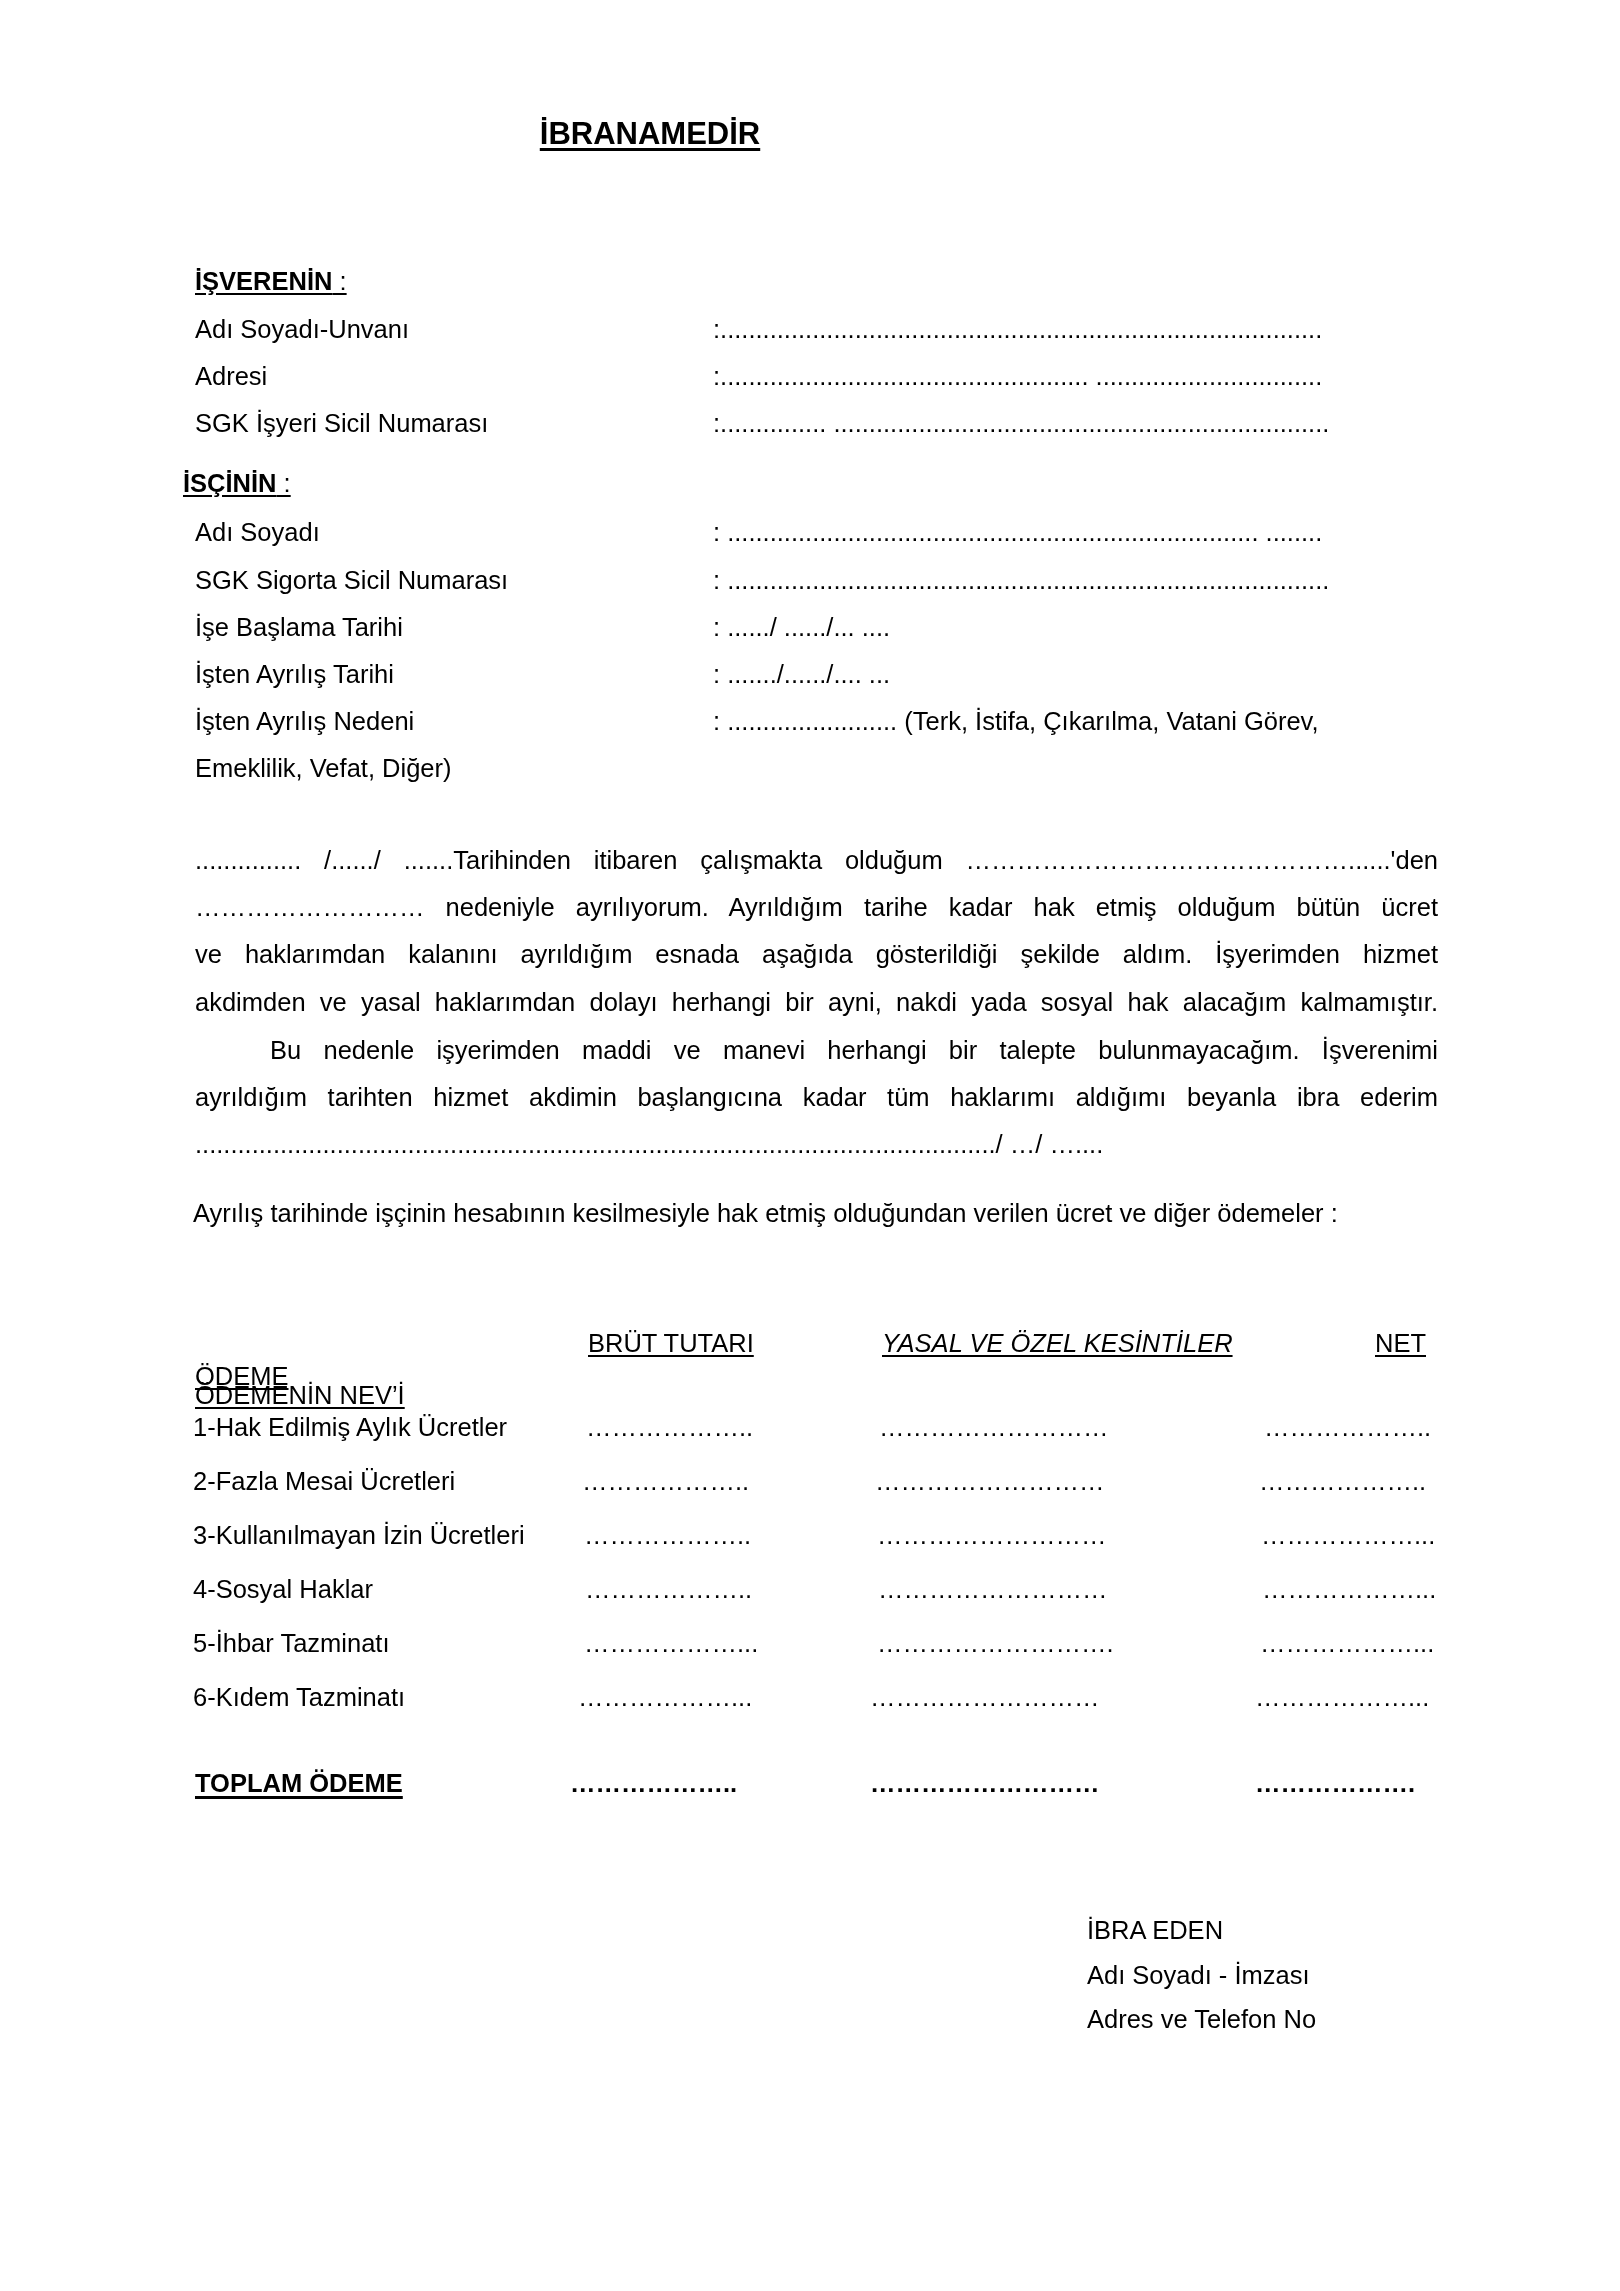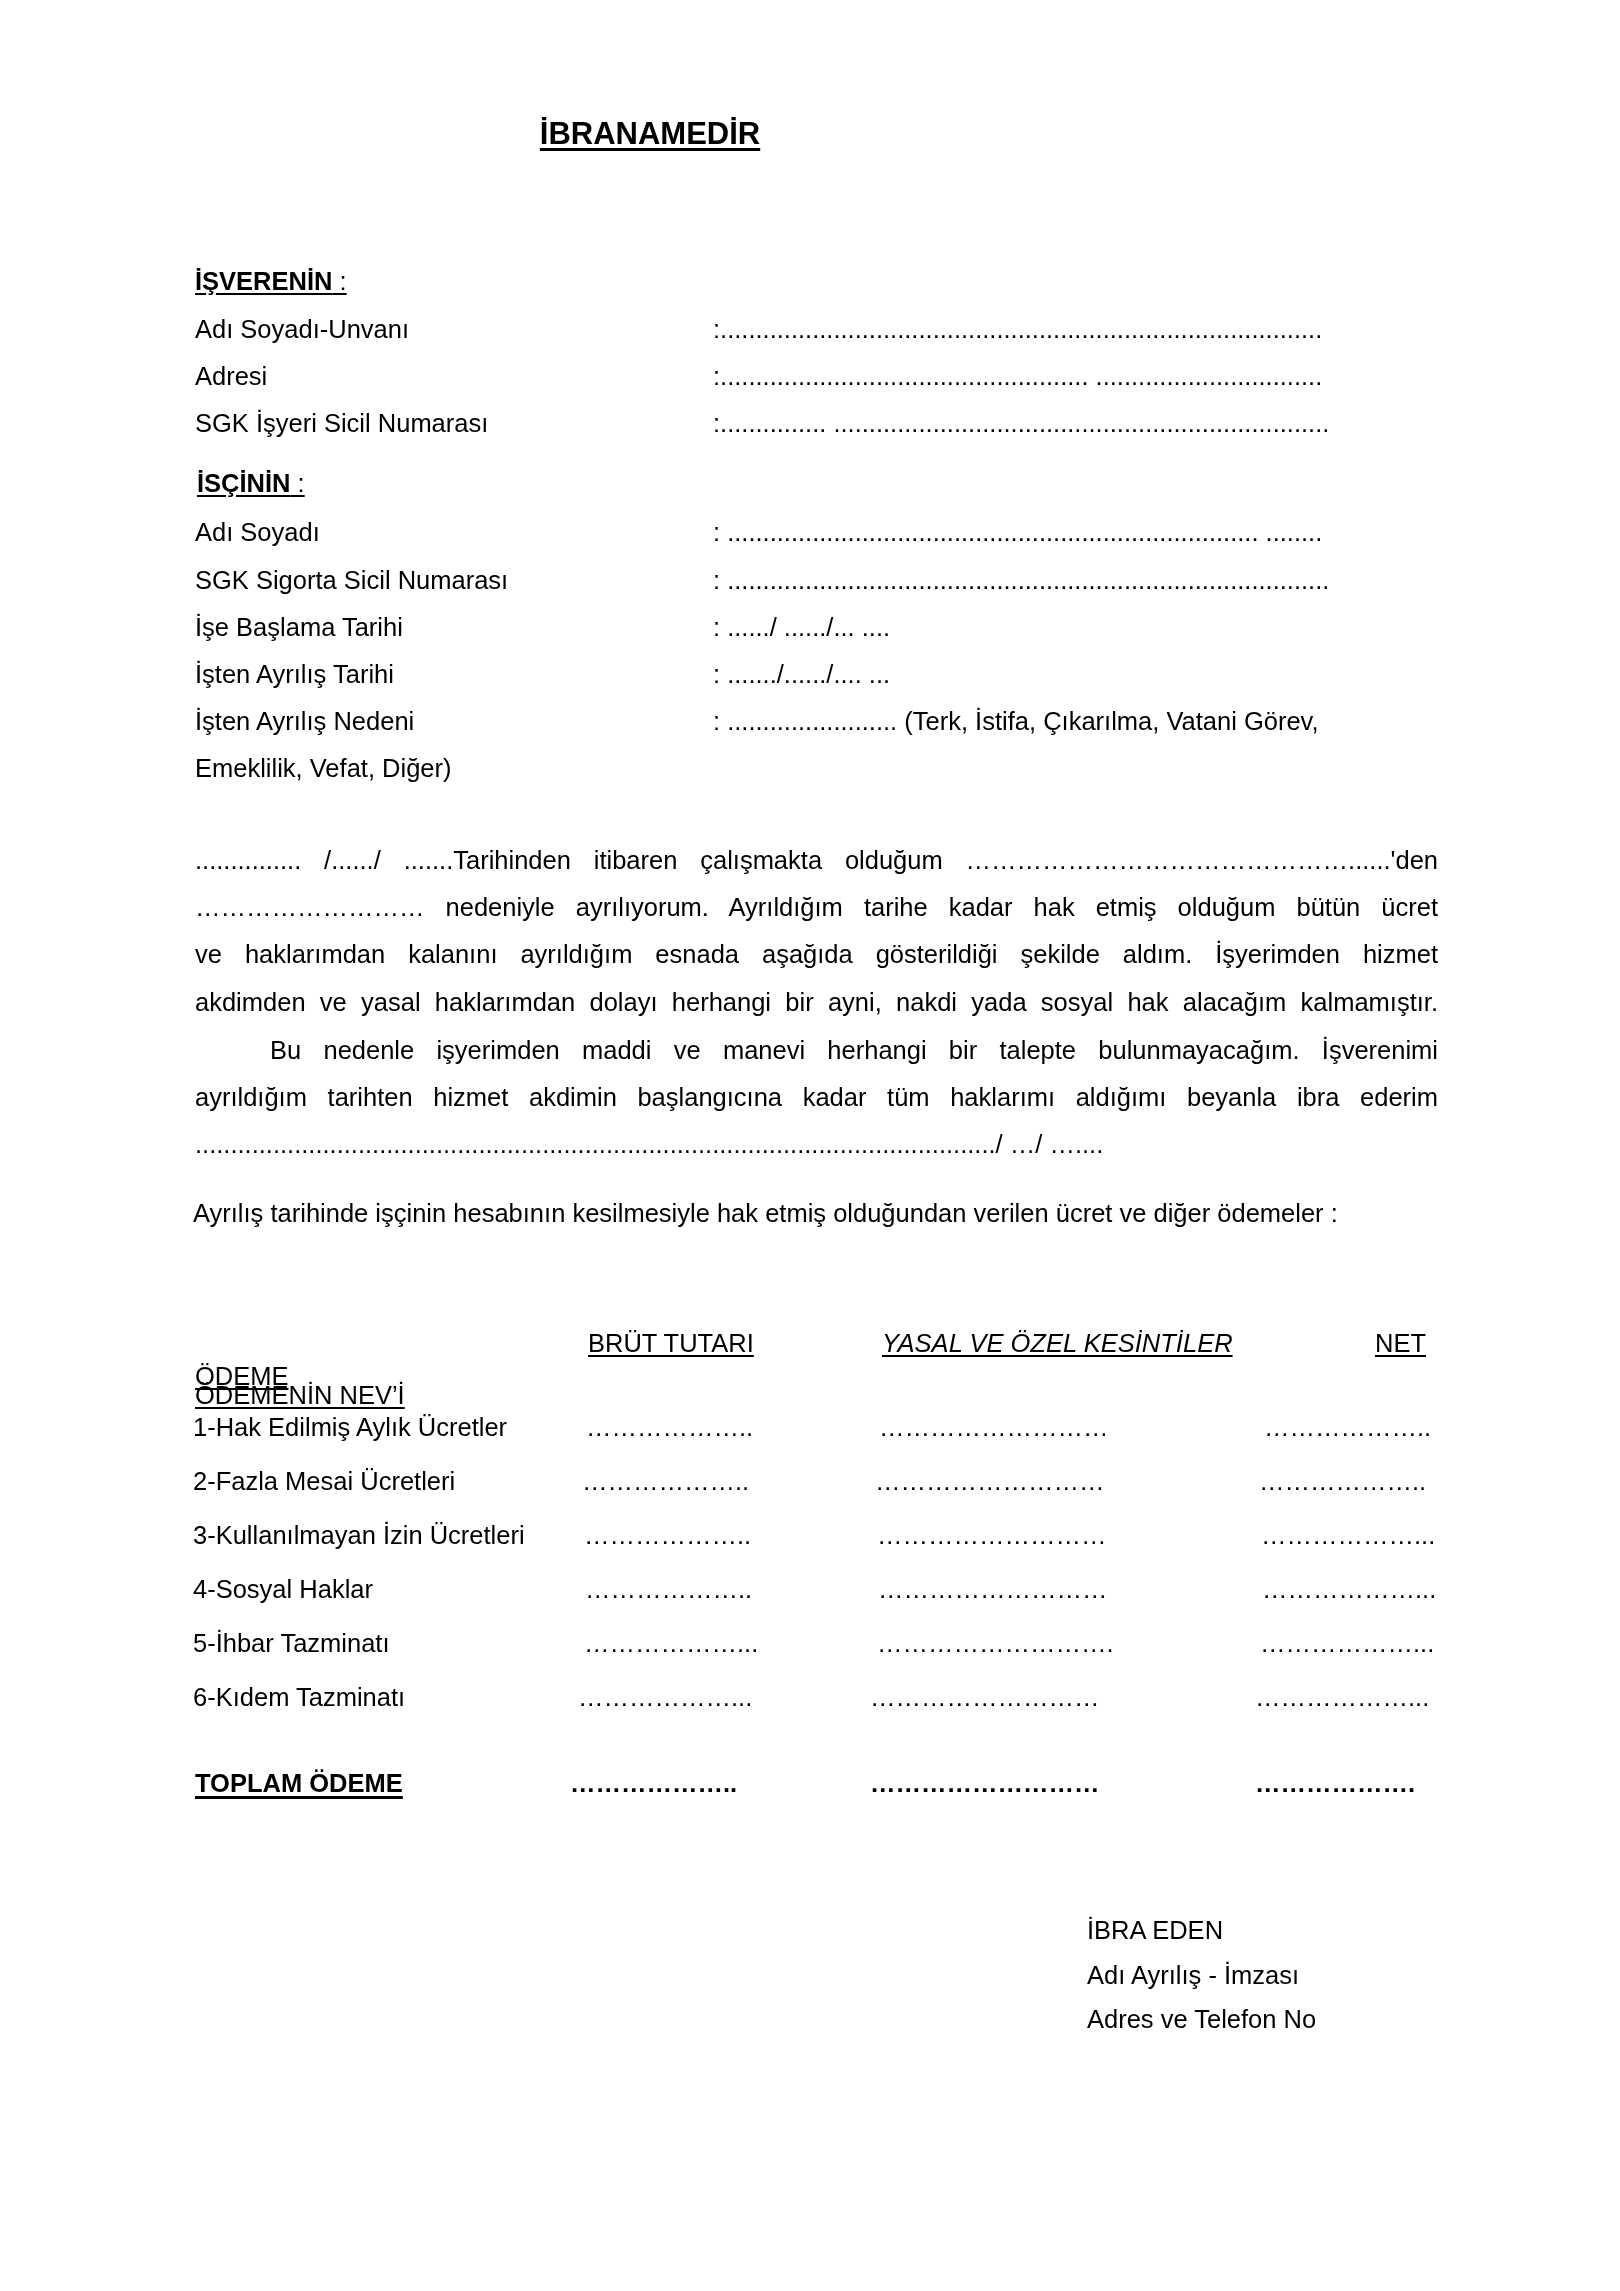--- a/index.html
+++ b/index.html
@@ -65,21 +65,21 @@
 
 <div class="abs label" style="top:315px;">Adı Soyadı-Unvanı</div>
 <div class="abs value" style="top:315px;">:.....................................................................................</div>
 
 <div class="abs label" style="top:362px;">Adresi</div>
 <div class="abs value" style="top:362px;">:.................................................... ................................</div>
 
 <div class="abs label" style="top:409px;">SGK İşyeri Sicil Numarası</div>
 <div class="abs value" style="top:409px;">:............... ......................................................................</div>
 
-<div class="abs section-head" style="left:197px; top:469px;">
+<div class="abs section-head" style="left:183px; top:469px;">
   <span>İSÇİNİN</span><span class="colon"> :</span>
 </div>
 
 <div class="abs label" style="top:518px;">Adı Soyadı</div>
 <div class="abs value" style="top:518px;">: ........................................................................... ........</div>
 
 <div class="abs label" style="top:566px;">SGK Sigorta Sicil Numarası</div>
 <div class="abs value" style="top:566px;">: .....................................................................................</div>
 
 <div class="abs label" style="top:613px;">İşe Başlama Tarihi</div>
@@ -148,15 +148,15 @@
 </div>
 
 <div>
   <div class="abs total-label" style="left:195px; top:1769px;">TOPLAM ÖDEME</div>
   <div class="abs bold dots" style="left:570px; top:1769px;">………………..</div>
   <div class="abs bold dots" style="left:870px; top:1769px;">………………………</div>
   <div class="abs bold dots" style="left:1255px; top:1769px;">……………….</div>
 </div>
 
 <div class="abs" style="left:1087px; top:1916px;">İBRA EDEN</div>
-<div class="abs" style="left:1087px; top:1961px;">Adı Ayrılış - İmzası</div>
+<div class="abs" style="left:1087px; top:1961px;">Adı Soyadı - İmzası</div>
 <div class="abs" style="left:1087px; top:2005px;">Adres ve Telefon No</div>
 
 
 </body></html>

